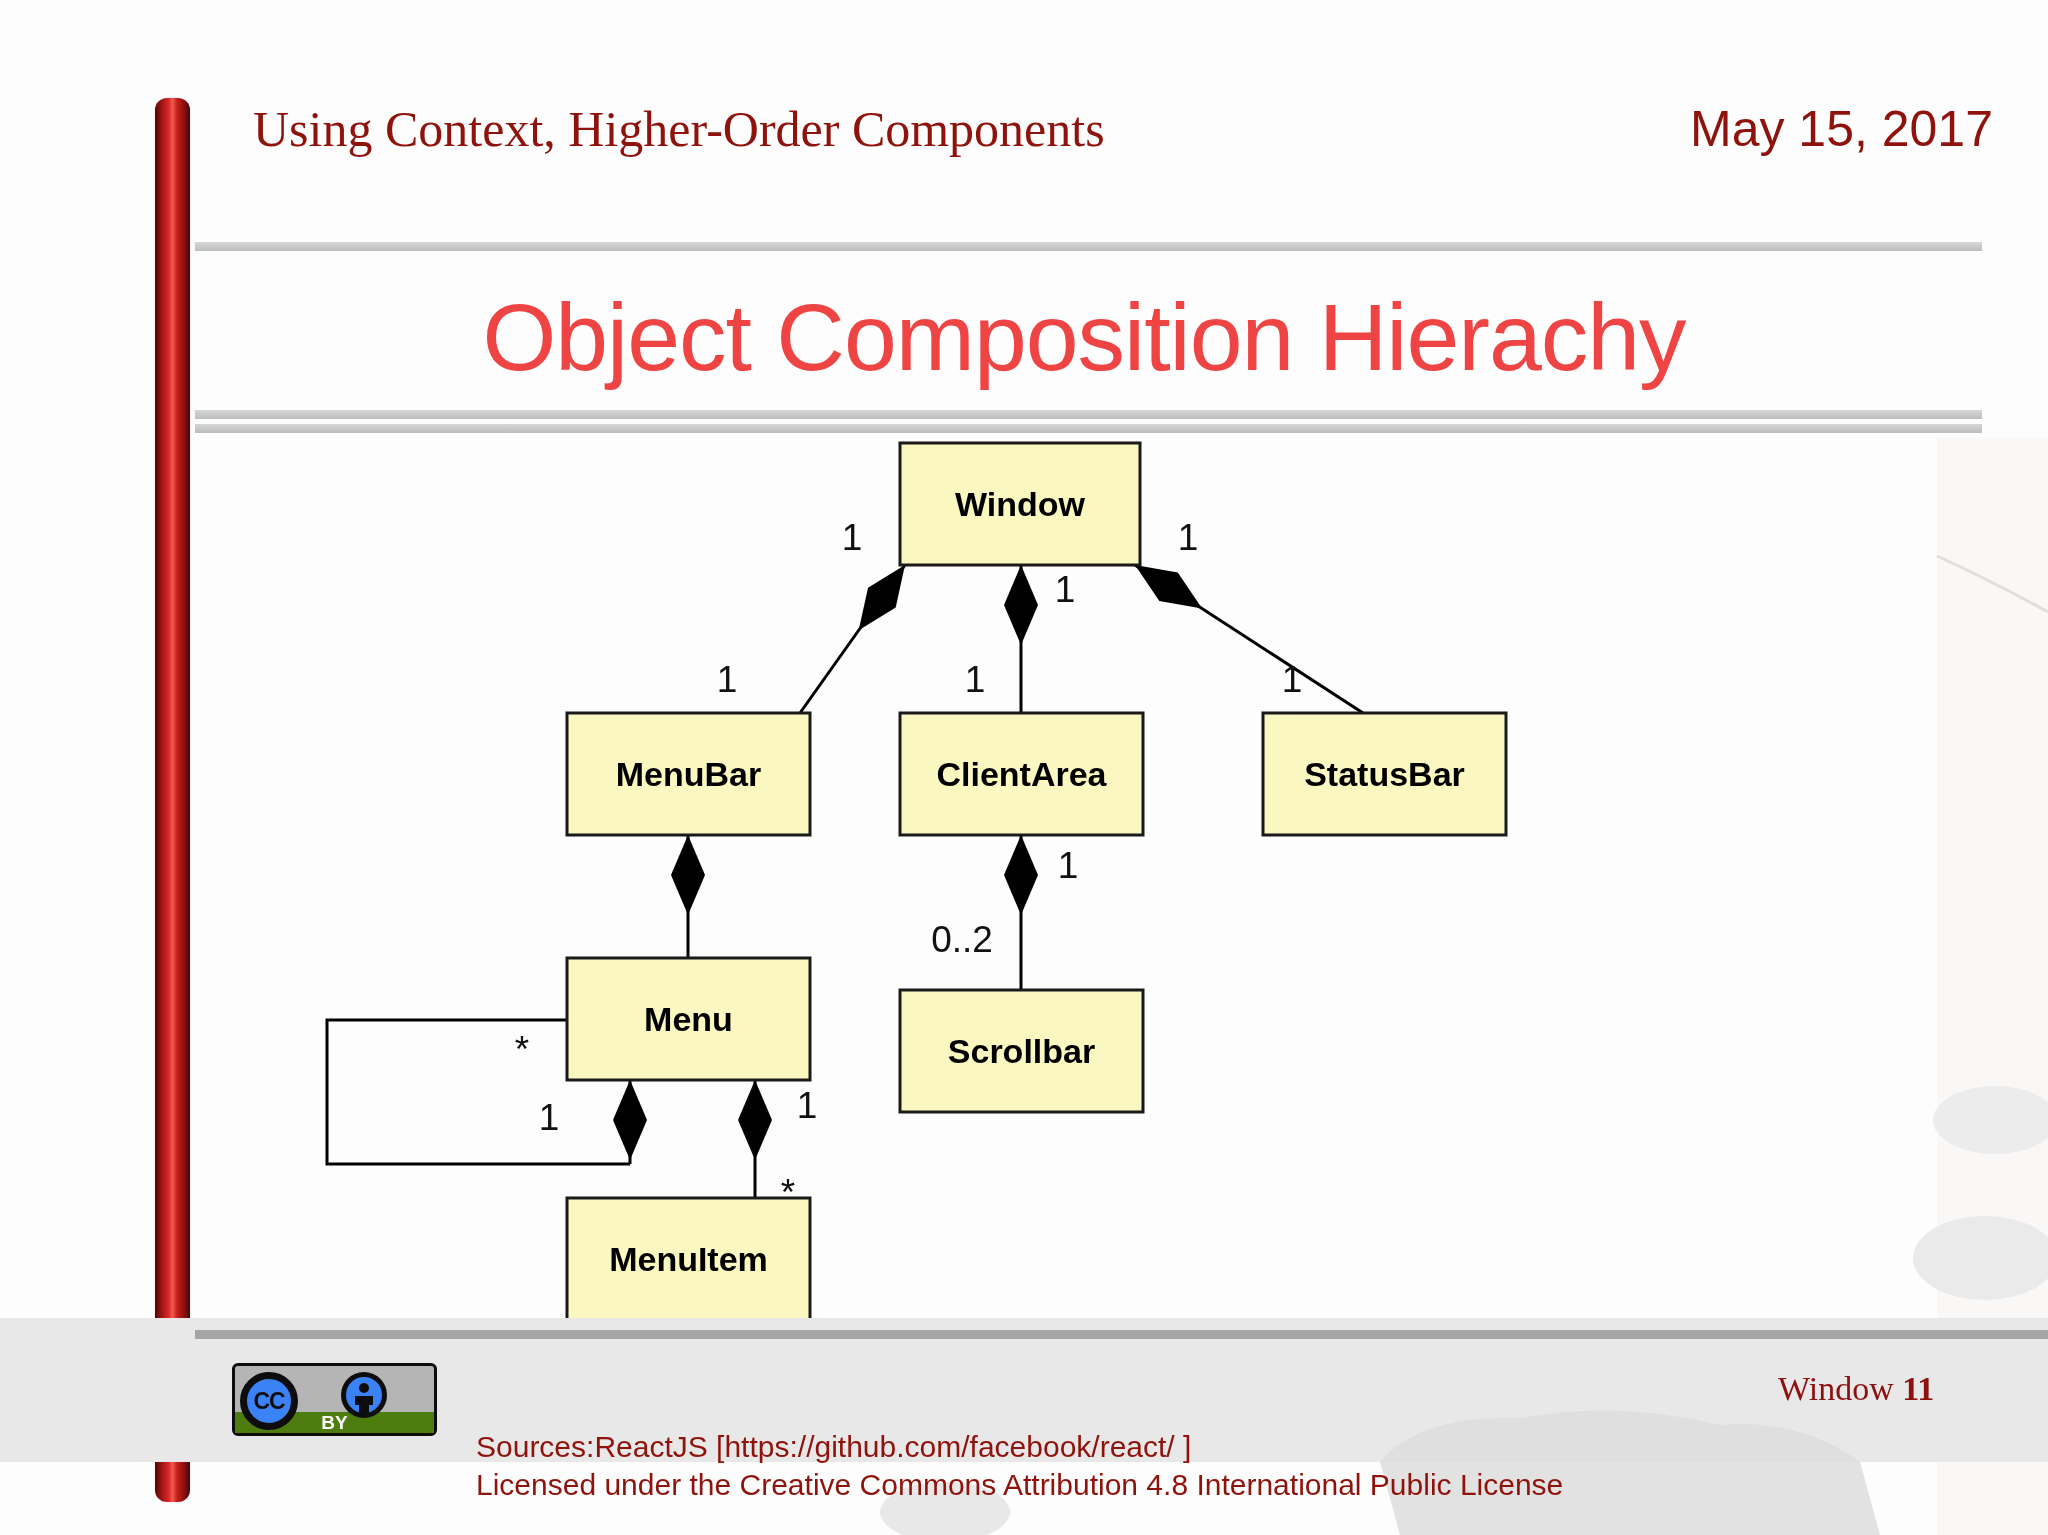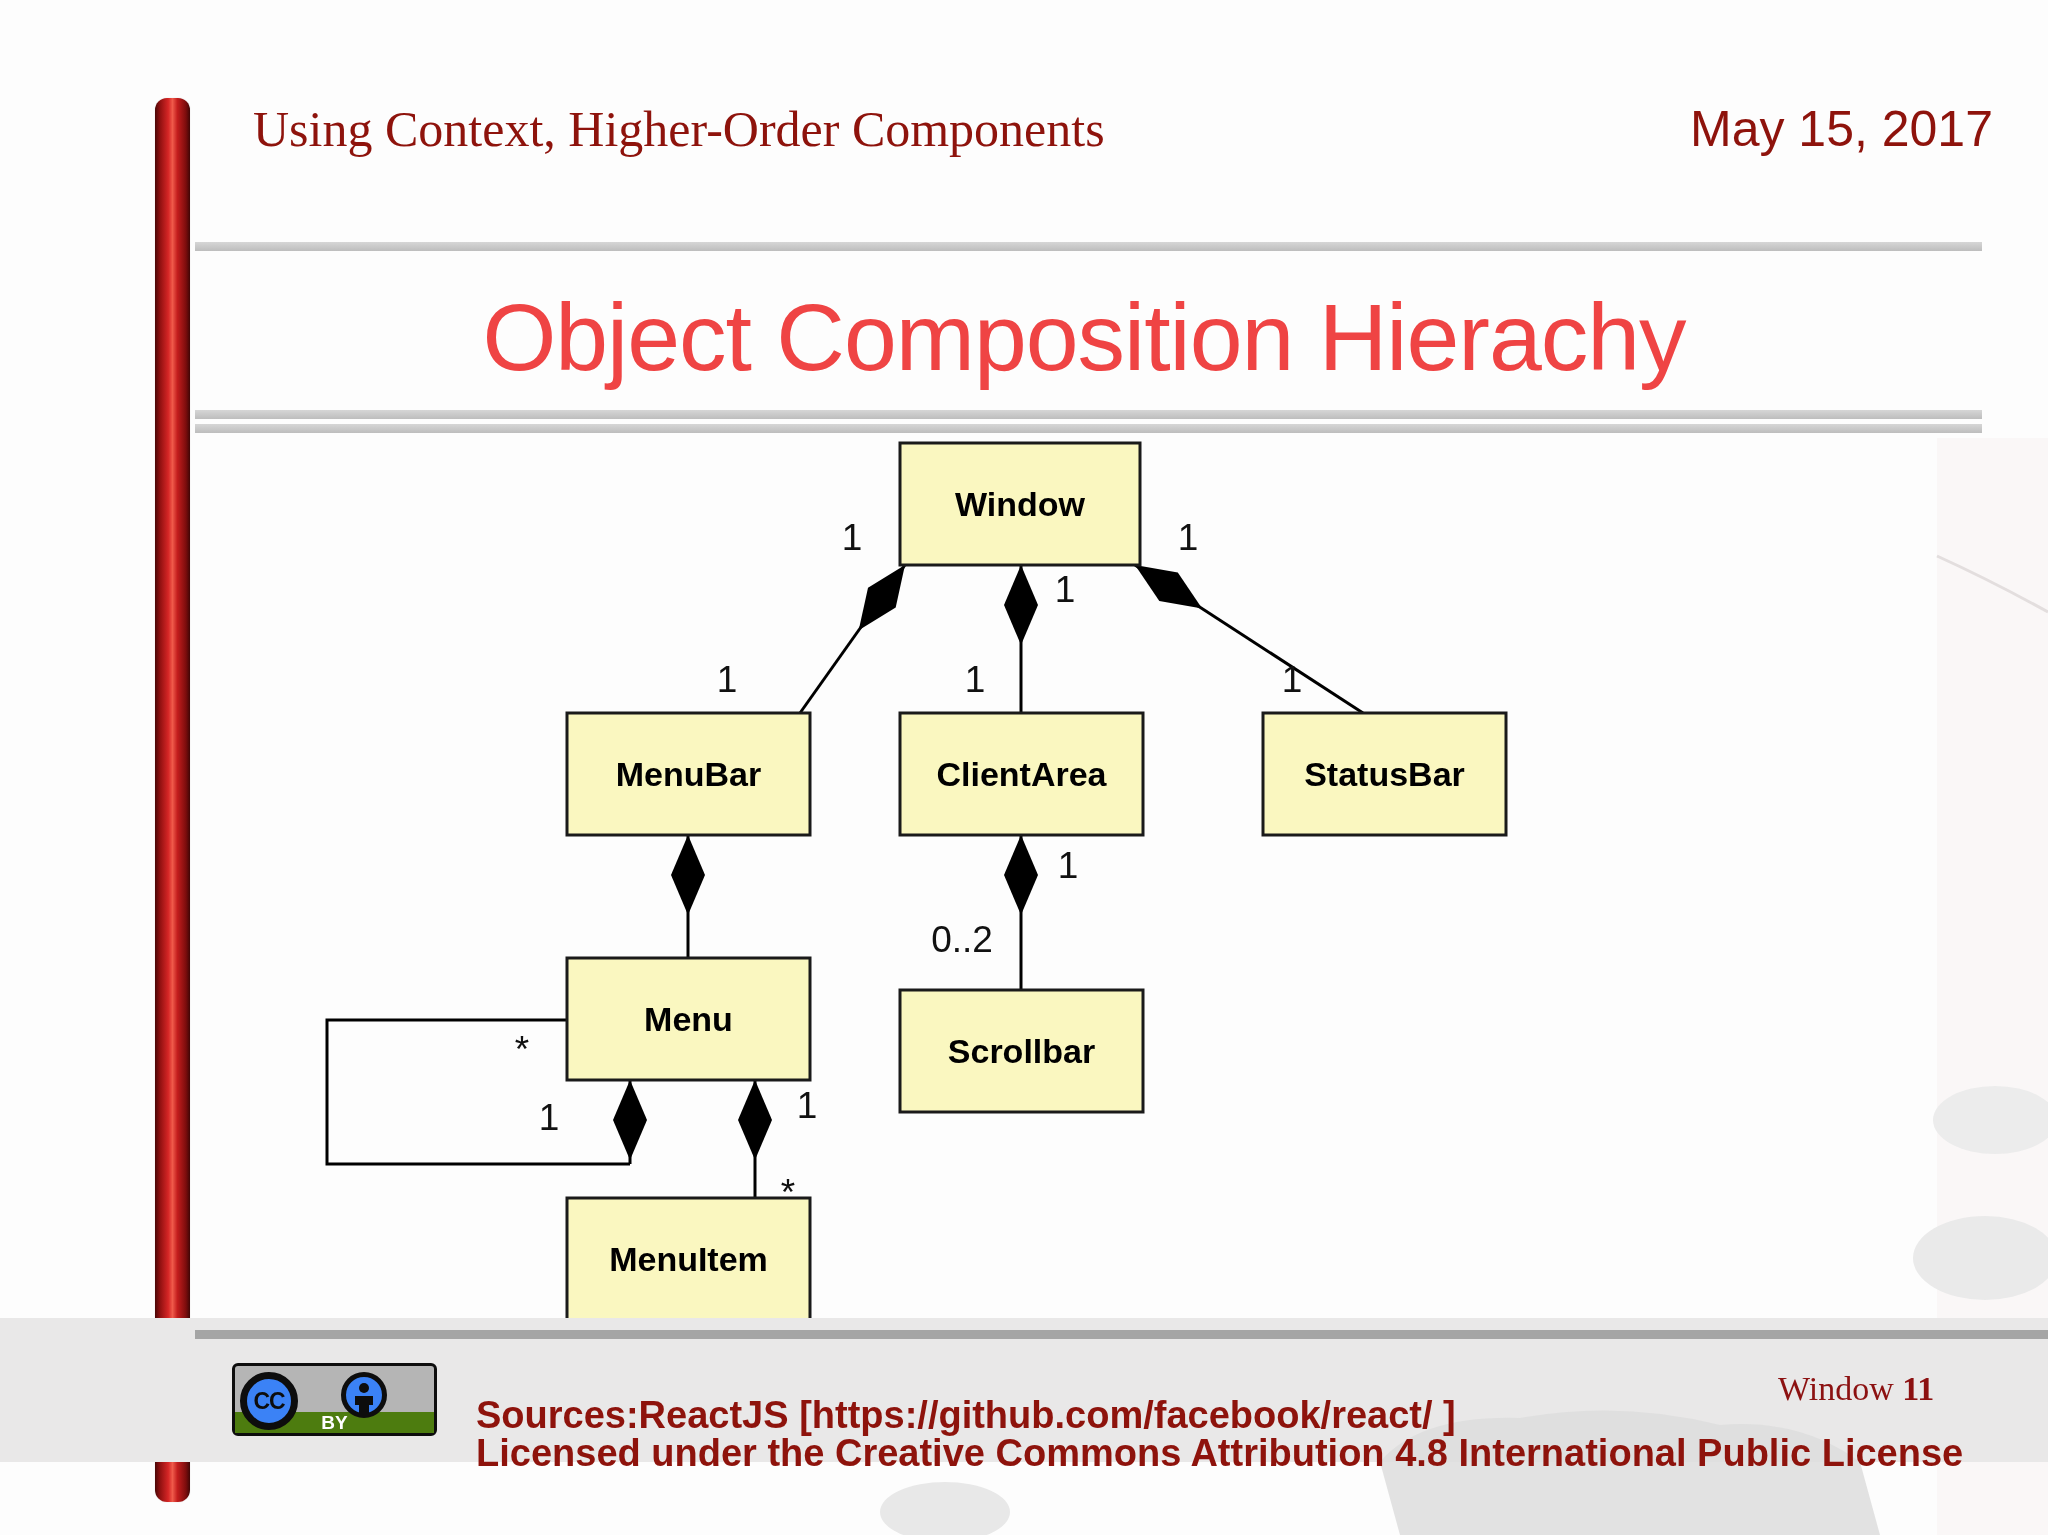--- a/index.html
+++ b/index.html
@@ -35,21 +35,21 @@
   #cc-badge .by-strip{position:absolute;left:0;bottom:0;width:100%;height:21px;background:#4d7c0f;
     display:flex;align-items:center;justify-content:center;}
   #cc-badge .by-strip span{color:#fff;font-weight:bold;font-size:19px;line-height:19px;}
   .cc-circle{position:absolute;background:#3b82f6;border-radius:50%;box-sizing:border-box;}
   #cc-logo-circle{left:5px;top:6px;width:58px;height:58px;border:7px solid #0d0d0d;
     display:flex;align-items:center;justify-content:center;
     font-weight:bold;font-size:23px;color:#0d0d0d;letter-spacing:-1px;}
   #person-circle{left:106px;top:6px;width:46px;height:46px;border:5px solid #0d0d0d;
     display:flex;align-items:flex-end;justify-content:center;}
 
-  #footer-text{left:476px;top:1396px;font-size:38px;font-weight:bold;line-height:38px;
+  #footer-text{left:476px;top:1428px;font-size:30px;font-weight:normal;line-height:38px;
     color:#8e130c;white-space:nowrap;}
 
   #slide-number{left:1778px;top:1370px;font-family:"Liberation Serif",serif;
     font-size:34px;color:#8c1111;white-space:nowrap;}
   #slide-number b{font-weight:bold;}
 
   
   .wm{pointer-events:none;}
 </style>
 </head>

